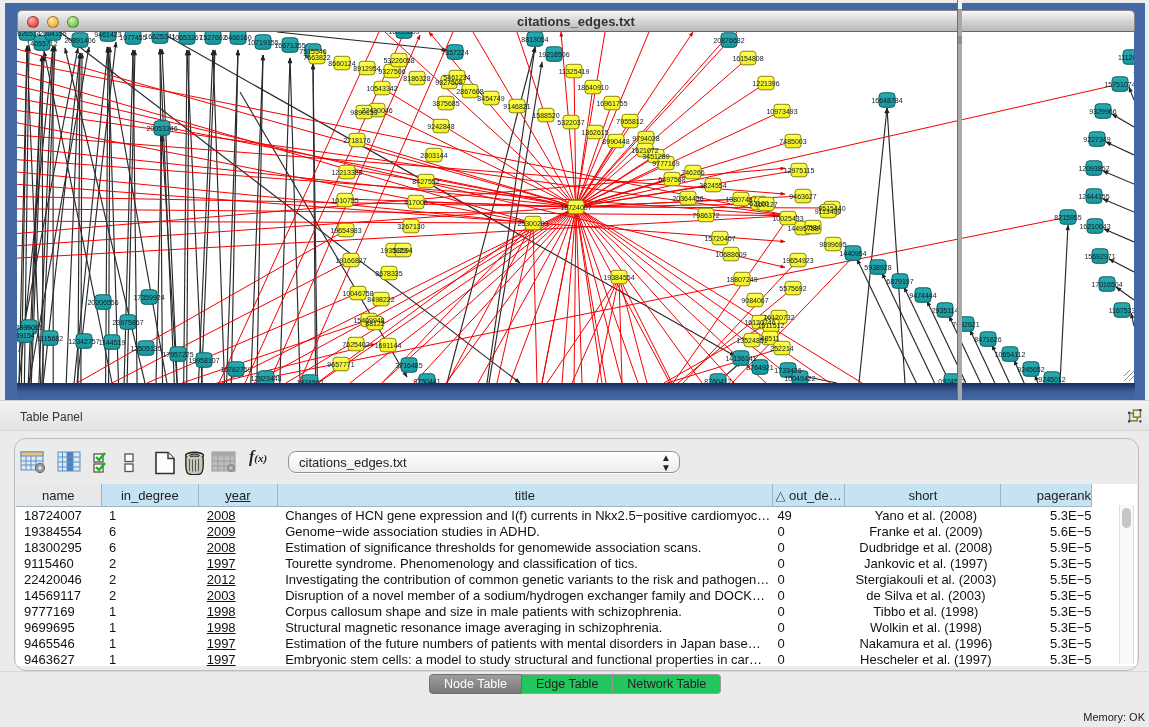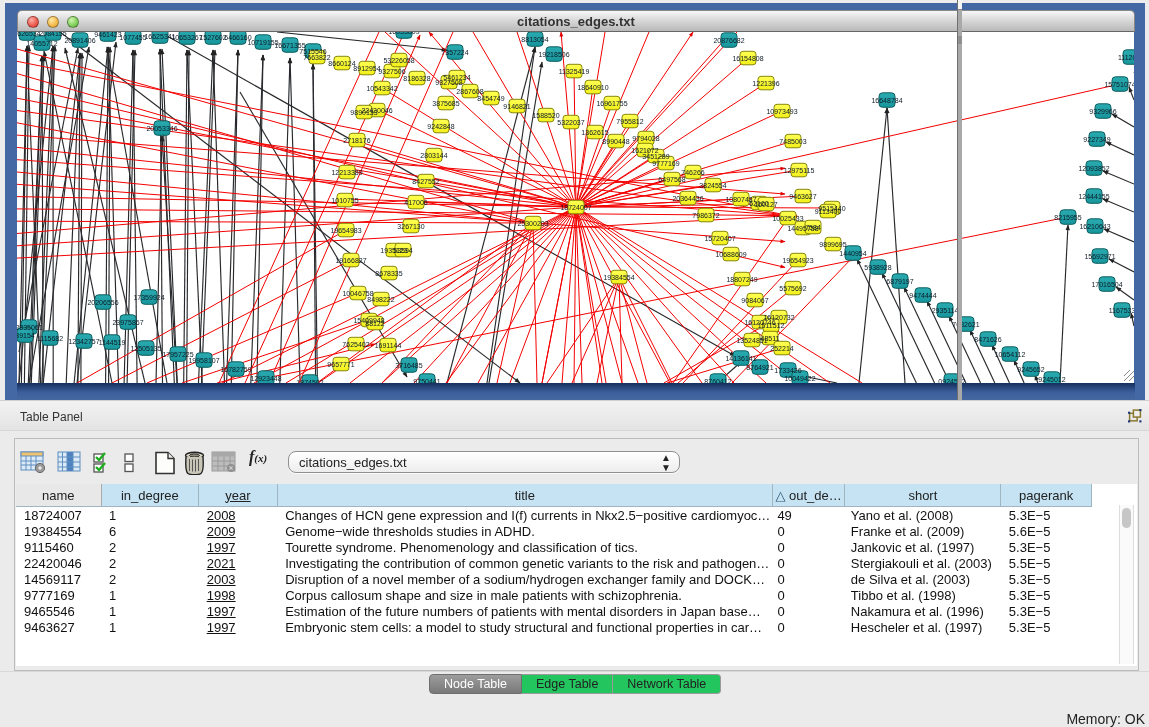--- a/index.html
+++ b/index.html
@@ -20,45 +20,45 @@
 #b2{left:29px;background:radial-gradient(circle at 35% 30%,#ffe9a8,#f5bd4f 55%,#e09b2d);}
 #b3{left:49px;background:radial-gradient(circle at 35% 30%,#d2f5b0,#86d362 55%,#5fae3a);}
 #graph{position:absolute;left:12px;top:29px;width:1117px;height:351px;background:#fff;overflow:hidden;}
 
 #panel{position:absolute;left:0;top:400px;width:1145px;height:327px;background:#ebebeb;padding-left:28px;}
 #phead{position:absolute;left:0;top:0;width:100%;height:31px;background:linear-gradient(#f2f2f2,#e4e4e4);
  border-top:1px solid #cfcfcf;border-bottom:1px solid #d6d6d6;box-sizing:border-box;}
 #phead .t{position:absolute;left:20px;top:9px;font-size:12px;color:#333;}
 #pclose{position:absolute;right:12px;top:7px;font-size:15px;font-weight:bold;color:#000;}
 #pfloat{position:absolute;right:31px;top:8px;width:14px;height:14px;}
-#pbox{position:absolute;left:14px;top:38px;width:1123px;height:231px;border:1px solid #bdbdbd;border-radius:0;background:#ebebeb;overflow:hidden;}
+#pbox{position:absolute;left:14px;top:38px;width:1123px;height:231px;border:1px solid #bdbdbd;border-radius:12px;background:#ebebeb;overflow:hidden;}
 .ticon{position:absolute;top:12px;}
 #dd{position:absolute;left:273px;top:12px;width:392px;height:22px;background:linear-gradient(#ffffff,#ededed);
  border:1px solid #909090;border-radius:8px;box-sizing:border-box;box-shadow:0 1px 0 rgba(255,255,255,.8);}
 #dd .t{position:absolute;left:10px;top:3px;font-size:13px;color:#222;}
 #dd .ar{position:absolute;right:8px;top:1px;font-size:10px;color:#222;line-height:10px;}
 #tblwrap{position:absolute;left:1px;top:45px;right:1px;bottom:4px;background:#fff;}
 table{border-collapse:collapse;table-layout:fixed;font-size:13px;color:#111;}
 #tbl{position:absolute;left:0;top:0;width:1076px;}
 th{height:22px;font-weight:normal;font-size:13px;color:#222;background:#c5e3f2;
  border-right:1px solid #9fb6c2;border-bottom:1px solid #9fb6c2;padding:0;text-align:center;overflow:hidden;white-space:nowrap;margin-top:48px;}
 th.c1{background:#e8e8e8;border-right:1px solid #aaa;}
 td{height:16px;padding:0 0 0 8px;overflow:hidden;white-space:nowrap;}
 td.c5{padding-left:5px;margin-left:40px;}
 th.c1,td.c1{width:84px;}th.c2,td.c2{width:96px;}th.c3,td.c3{width:77px;text-decoration:underline;}
 th.c4,td.c4{width:491px;}th.c5,td.c5{width:71px;}th.c6,td.c6{width:154px;}
-th.c7,td.c7{width:89px;}
-td.c6{text-align:left;padding:0 0 0 6px;margin-left:11px;}
+th.c7,td.c7{width:89px;text-align:right;}
+td.c6{text-align:center;padding:0 0 0 6px;margin-left:11px;}
 #vsb{position:absolute;right:3px;top:21px;bottom:2px;width:13px;border-left:1px solid #ddd;border-right:1px solid #ddd;background:#fafafa;}
 #vsb .th{position:absolute;left:2px;top:3px;width:9px;height:20px;border-radius:5px;background:#c6c6c6;}
 #tabs{position:absolute;left:429px;top:274px;height:18px;font-size:12.5px;border-radius:7px;}
 .tab{float:left;height:18px;line-height:18px;padding:0 14px;background:#22c55e;border:1px solid #9a9a9a;border-left:none;color:#222;}
 .tab.first{border-left:1px solid #9a9a9a;border-radius:4px 0 0 4px;background:linear-gradient(#9d9d9d,#787878);color:#fff;border-color:#6f6f6f;}
 .tab.last{border-radius:0 4px 4px 0;}
-#mem{position:absolute;right:28px;top:311px;font-size:14px;color:#222;}
+#mem{position:absolute;right:28px;top:311px;font-size:11px;color:#222;}
 #memdot{position:absolute;right:9px;top:309px;width:11px;height:11px;border-radius:50%;background:#35c13c;border:1px solid #2a2a2a;}
 #pborderline{position:absolute;left:0;top:271px;width:100%;height:1px;background:#d8d8d8;}
 </style></head><body>
 <div id="app">
  <div id="win">
   <div class="shadeB"></div>
   <div id="titlebar">
         <div class="tl" id="b1"></div>
         <div class="tl" id="b2"></div>
         <div class="tl" id="b3"></div>
@@ -654,38 +654,47 @@
                 <td class="c3">2008</td>
                 <td class="c4">Changes of HCN gene expression and I(f) currents in Nkx2.5−positive cardiomyoc…</td>
                 <td class="c5">49</td>
                 <td class="c6">Yano et al. (2008)</td>
                 <td class="c7">5.3E−5</td>
               </tr>
               <tr>
                 <td class="c1">19384554</td>
                 <td class="c2">6</td>
                 <td class="c3">2009</td>
-                <td class="c4">Genome−wide thresholds studies in ADHD.</td>
+                <td class="c4">Genome−wide association studies in ADHD.</td>
                 <td class="c5">0</td>
                 <td class="c6">Franke et al. (2009)</td>
                 <td class="c7">5.6E−5</td>
+              </tr>
+              <tr>
+                <td class="c1">18300295</td>
+                <td class="c2">6</td>
+                <td class="c3">2008</td>
+                <td class="c4">Estimation of significance thresholds for genomewide association scans.</td>
+                <td class="c5">0</td>
+                <td class="c6">Dudbridge et al. (2008)</td>
+                <td class="c7">5.9E−5</td>
               </tr>
               <tr>
                 <td class="c1">9115460</td>
                 <td class="c2">2</td>
                 <td class="c3">1997</td>
                 <td class="c4">Tourette syndrome. Phenomenology and classification of tics.</td>
                 <td class="c5">0</td>
                 <td class="c6">Jankovic et al. (1997)</td>
                 <td class="c7">5.3E−5</td>
               </tr>
               <tr>
                 <td class="c1">22420046</td>
                 <td class="c2">2</td>
-                <td class="c3">2021</td>
+                <td class="c3">2012</td>
                 <td class="c4">Investigating the contribution of common genetic variants to the risk and pathogen…</td>
                 <td class="c5">0</td>
                 <td class="c6">Stergiakouli et al. (2003)</td>
                 <td class="c7">5.5E−5</td>
               </tr>
               <tr>
                 <td class="c1">14569117</td>
                 <td class="c2">2</td>
                 <td class="c3">2003</td>
                 <td class="c4">Disruption of a novel member of a sodium/hydrogen exchanger family and DOCK…</td>
@@ -693,20 +702,29 @@
                 <td class="c6">de Silva et al. (2003)</td>
                 <td class="c7">5.3E−5</td>
               </tr>
               <tr>
                 <td class="c1">9777169</td>
                 <td class="c2">1</td>
                 <td class="c3">1998</td>
                 <td class="c4">Corpus callosum shape and size in male patients with schizophrenia.</td>
                 <td class="c5">0</td>
                 <td class="c6">Tibbo et al. (1998)</td>
+                <td class="c7">5.3E−5</td>
+              </tr>
+              <tr>
+                <td class="c1">9699695</td>
+                <td class="c2">1</td>
+                <td class="c3">1998</td>
+                <td class="c4">Structural magnetic resonance image averaging in schizophrenia.</td>
+                <td class="c5">0</td>
+                <td class="c6">Wolkin et al. (1998)</td>
                 <td class="c7">5.3E−5</td>
               </tr>
               <tr>
                 <td class="c1">9465546</td>
                 <td class="c2">1</td>
                 <td class="c3">1997</td>
                 <td class="c4">Estimation of the future numbers of patients with mental disorders in Japan base…</td>
                 <td class="c5">0</td>
                 <td class="c6">Nakamura et al. (1996)</td>
                 <td class="c7">5.3E−5</td>

